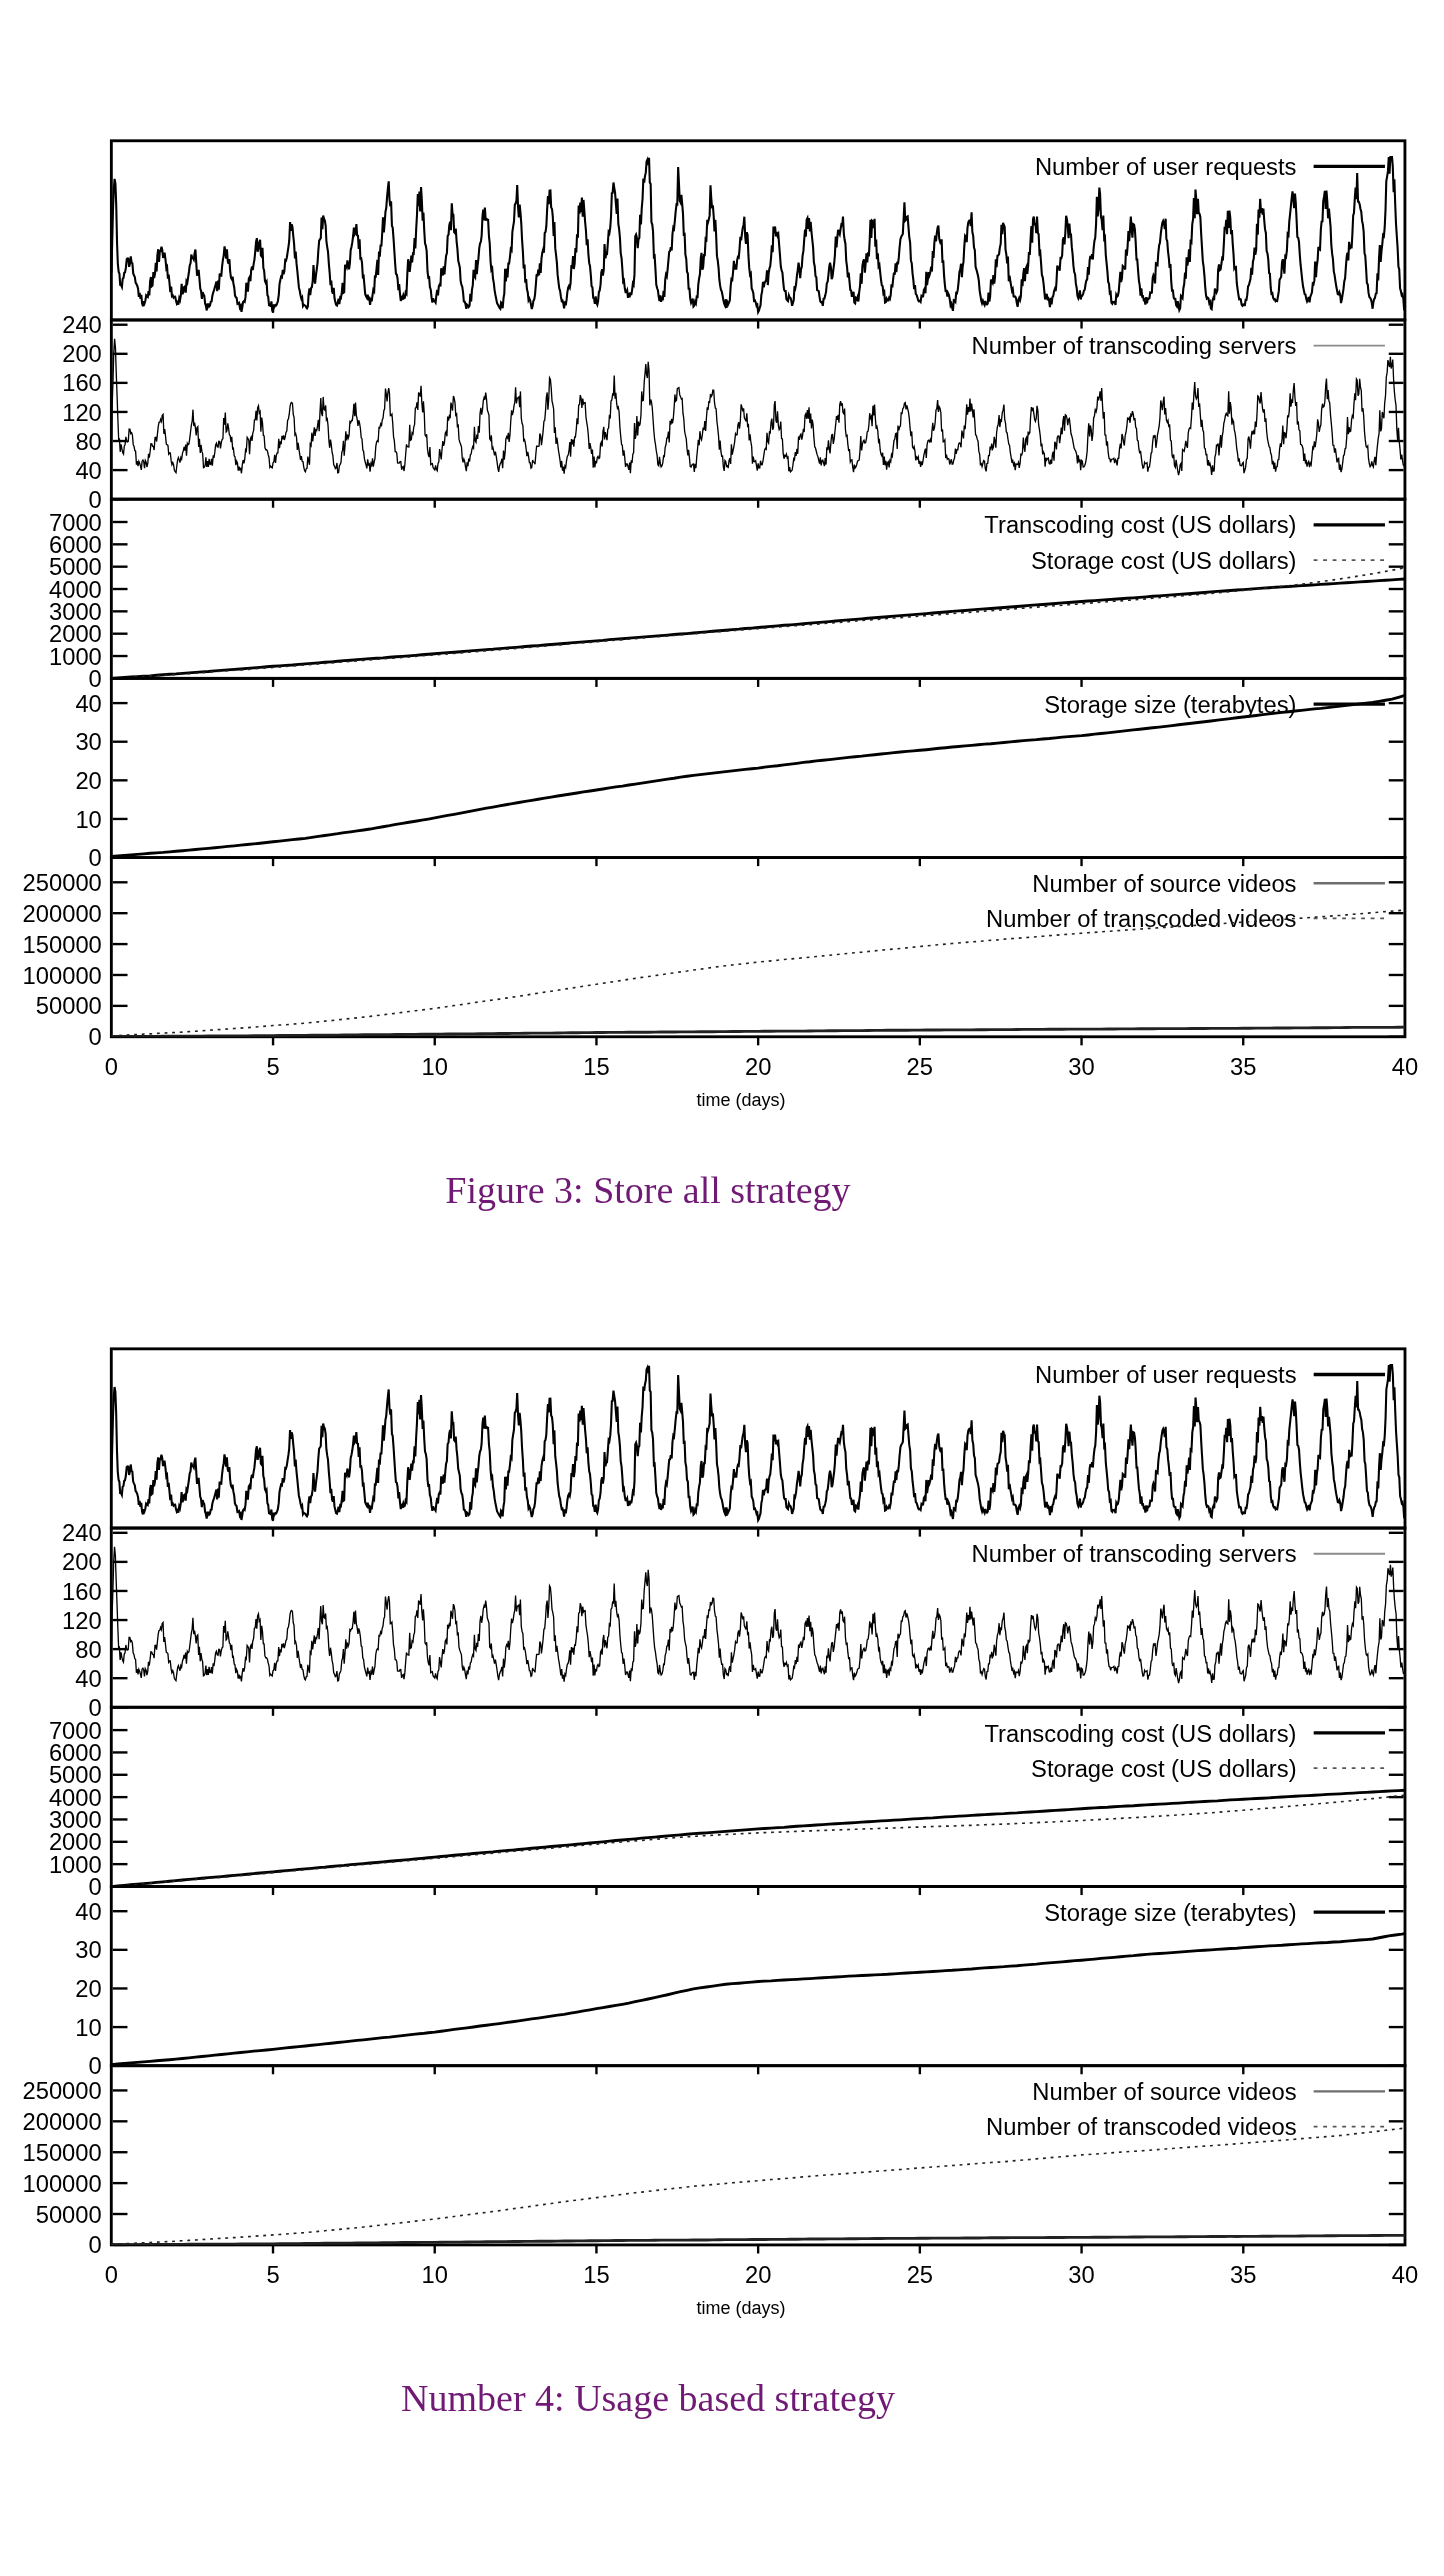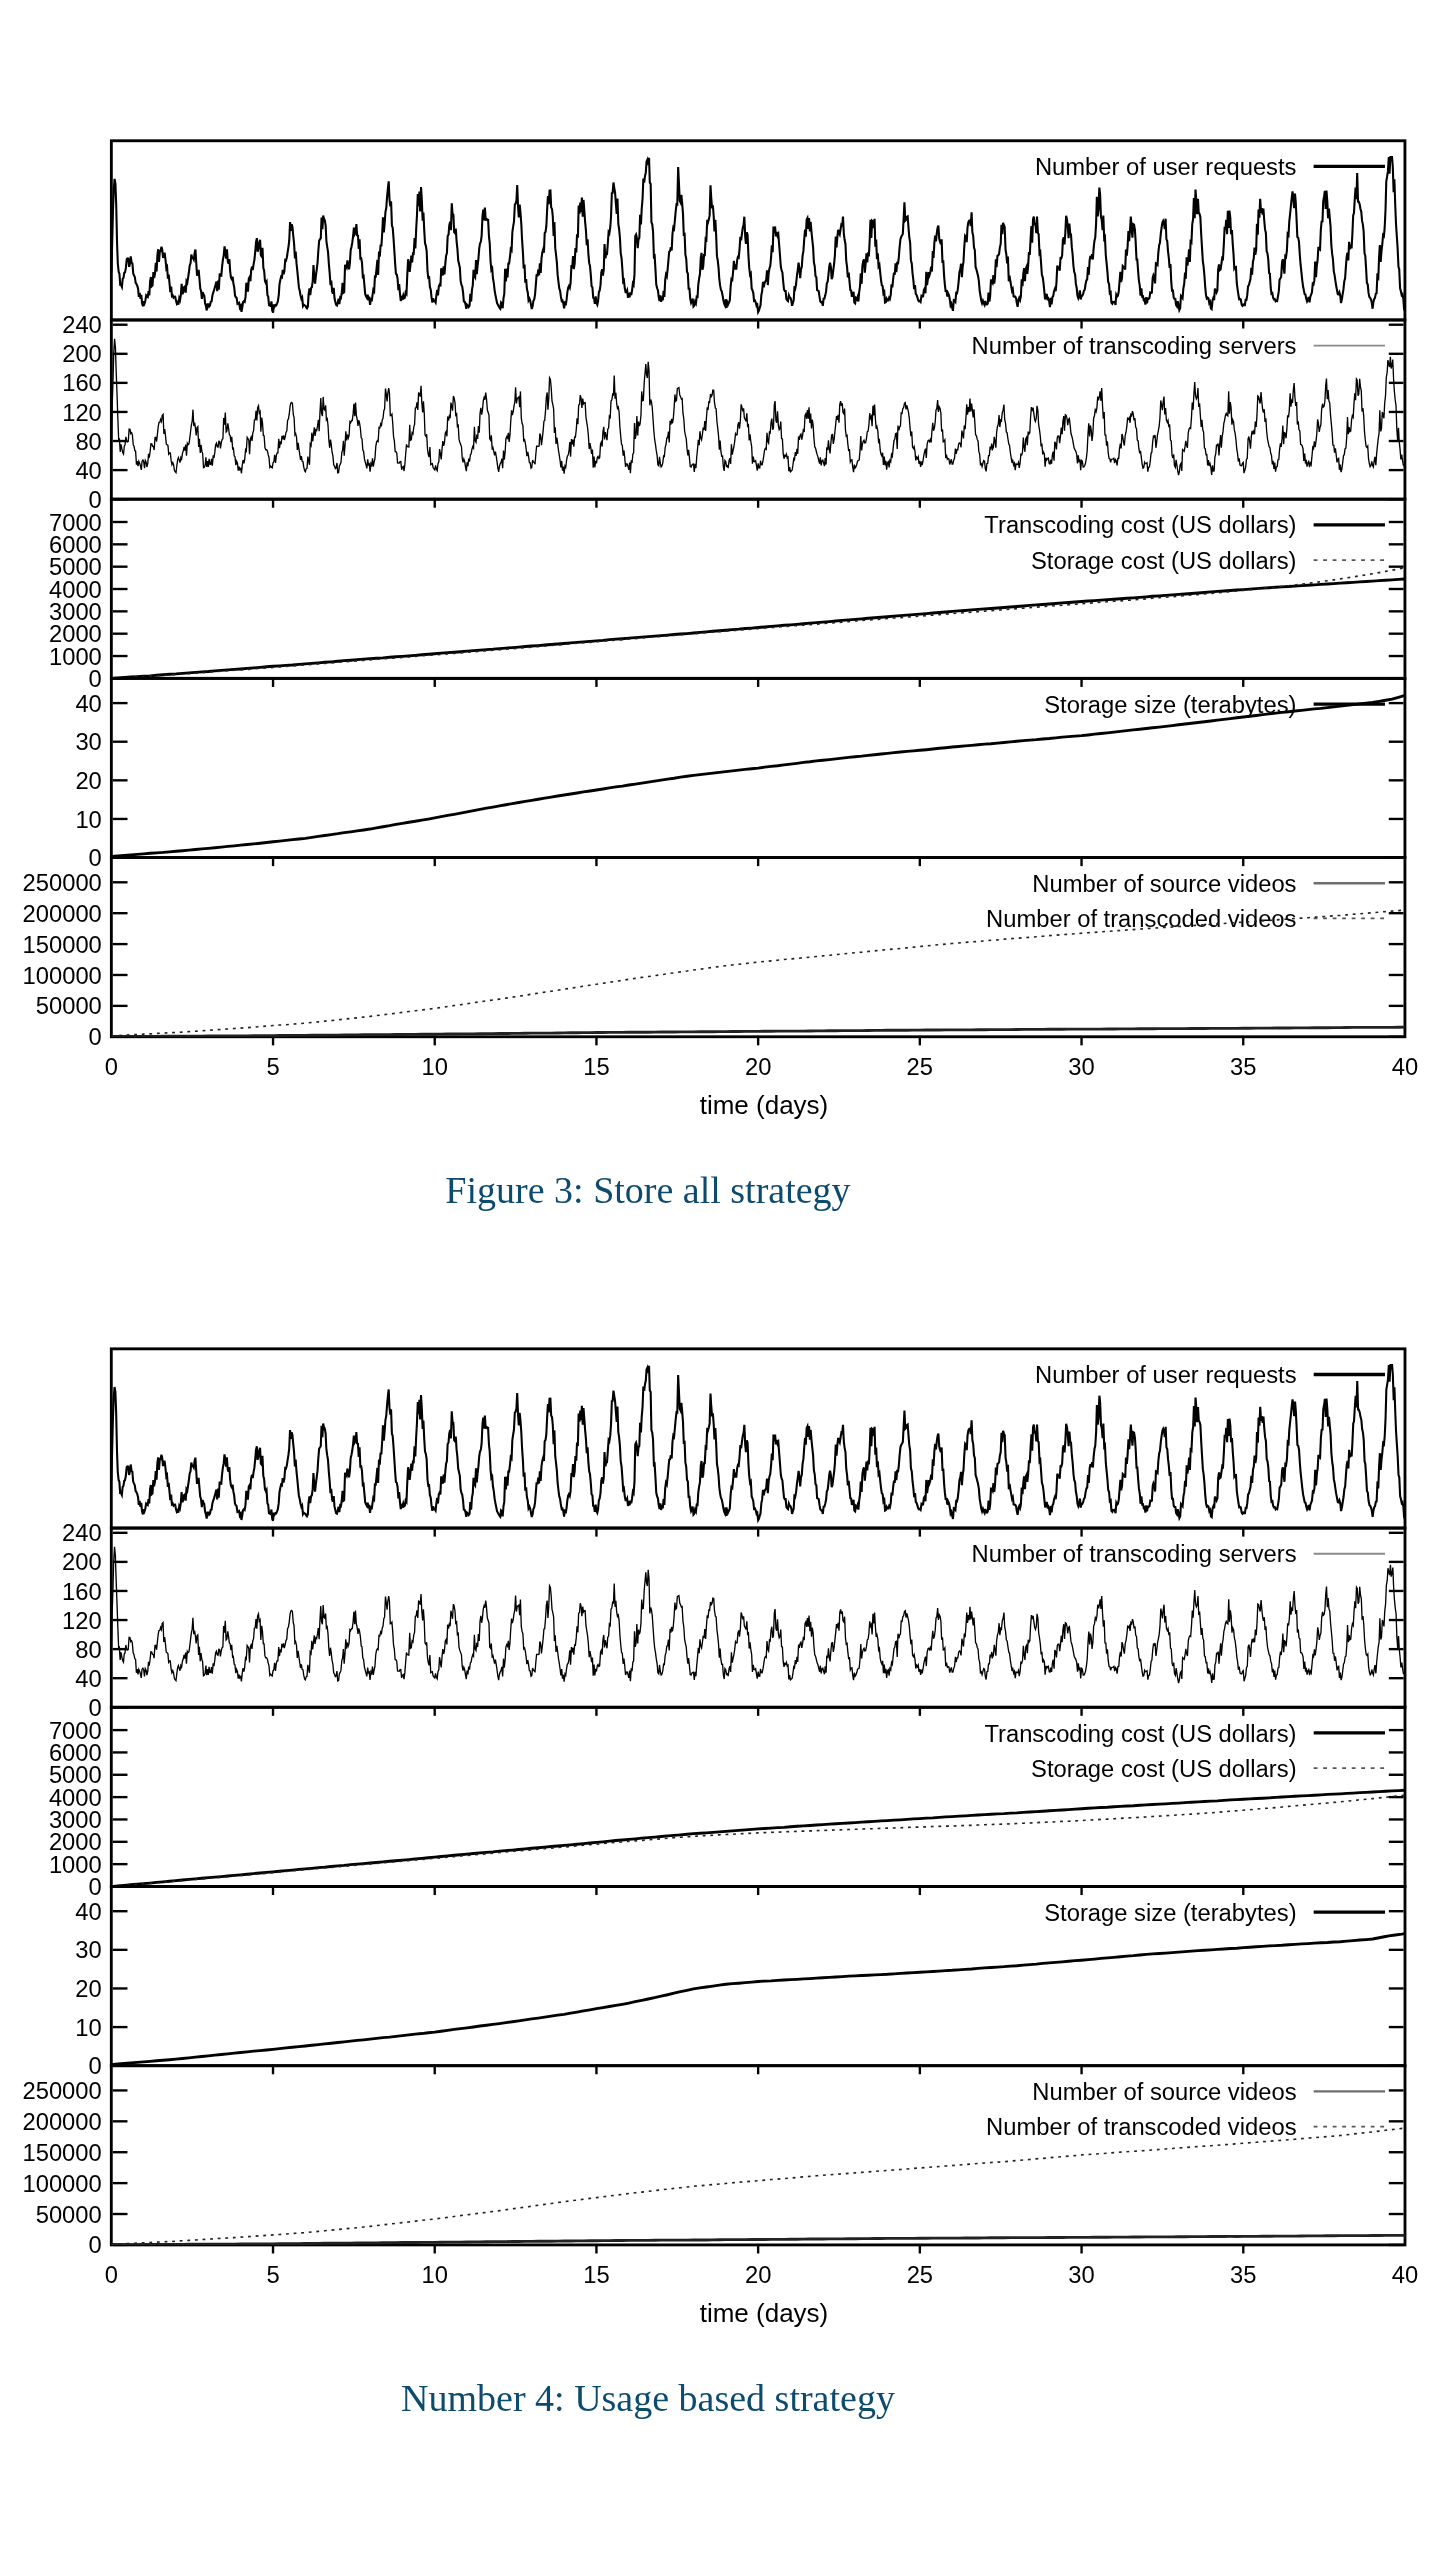--- a/index.html
+++ b/index.html
@@ -1,23 +1,23 @@
 <!DOCTYPE html>
 <html style="font-size:15px"><head>
 <meta charset="utf-8">
 <style>
   html,body{margin:0;padding:0;background:#e8e8e8;}
   #page{position:relative;width:1444px;height:2576px;background:#ffffff;overflow:hidden;
         font-family:"Liberation Sans",sans-serif;color:#000;}
   .fig{position:absolute;left:0;width:1444px;padding-left:38px;}
   .fig svg{position:absolute;left:0;top:0;}
-  .xlabel{position:absolute;left:117px;width:1294px;top:1090px;text-align:center;
-          font-size:26px;font-family:"Liberation Sans",sans-serif;color:#000;}
+  .xlabel{position:absolute;left:94px;width:1294px;top:1090px;text-align:center;
+          font-size:18px;font-family:"Liberation Sans",sans-serif;color:#000;}
   .caption{position:absolute;left:0;width:1296px;top:1168px;text-align:center;
-           font-size:38px;line-height:44px;font-family:"Liberation Serif",serif;color:#0c4a6e;}
+           font-size:38px;line-height:44px;font-family:"Liberation Serif",serif;color:#701a75;}
   text.tick{font-family:"Liberation Sans",sans-serif;font-size:25px;fill:#000;}
   text.leg{font-family:"Liberation Sans",sans-serif;font-size:25px;fill:#000;}
 </style>
 </head>
 <body>
 
 <div id="page">
 
   <div class="fig" id="fig0" style="top:0;height:1227px;">
     <svg width="1444" height="1227" viewBox="0 0 1518 1290">

